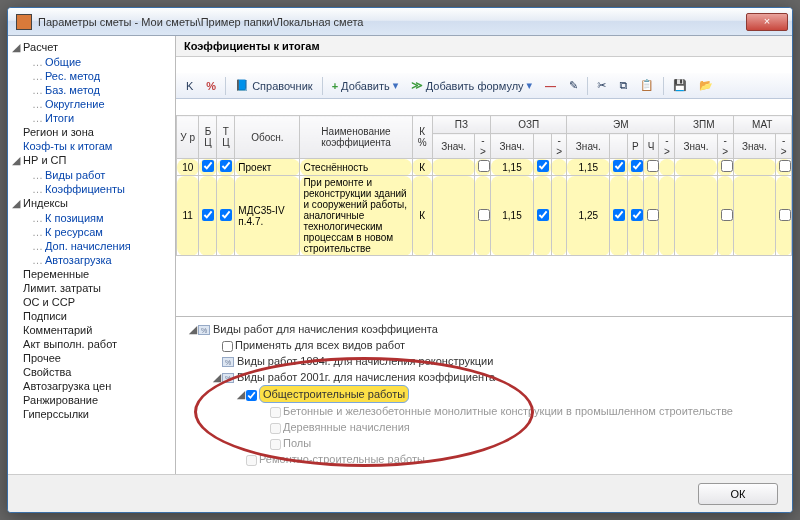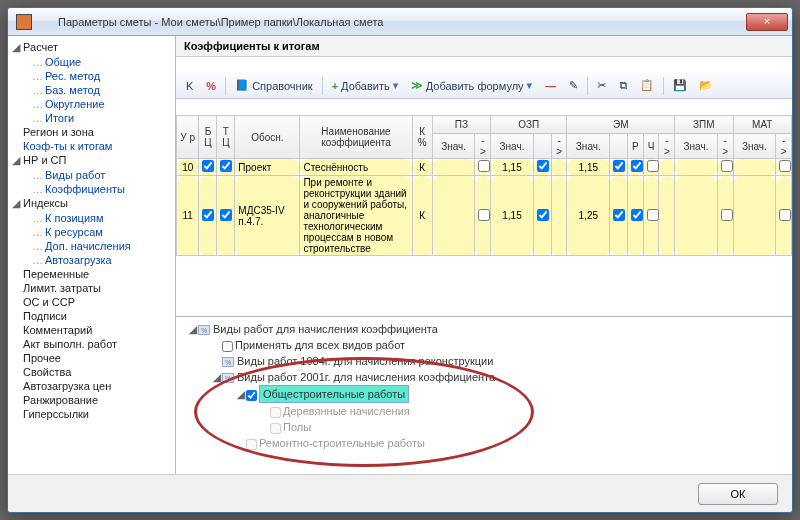--- a/index.html
+++ b/index.html
@@ -1,20 +1,20 @@
 <!DOCTYPE html>
 <html><head>
 <meta charset="utf-8">
 <style>
 * { box-sizing: border-box; margin: 0; padding: 0; font-family: Tahoma, Arial, sans-serif; font-size: 11px; }
 body { background: #666; display: flex; justify-content: center; align-items: center; width: 800px; height: 520px; }
 .window { width: 786px; height: 506px; background: #f0f0f0; border: 1px solid #3a6ea5; border-radius: 4px; box-shadow: 0 4px 20px rgba(0,0,0,0.4); display: flex; flex-direction: column; overflow: hidden; }
 .titlebar { height: 28px; background: linear-gradient(#fdfefe, #e6ecf5 45%, #d2deef 50%, #dce7f5); display: flex; align-items: center; padding: 0 4px 0 8px; border-bottom: 1px solid #9aa7b8; }
 .titlebar-icon { width: 16px; height: 16px; background: #d97a3a; border: 1px solid #444; margin-right: 6px; }
-.titlebar-text { flex: 1; color: #333; margin-left: 20px; }
+.titlebar-text { flex: 1; color: #333; }
 .close-btn { width: 42px; height: 18px; background: linear-gradient(#e9a39d, #c8483e); border: 1px solid #8d3a33; border-radius: 2px; color: #fff; text-align: center; line-height: 15px; font-size: 11px; cursor: pointer; }
 .content { flex: 1; display: flex; background: #fff; overflow: hidden; }
 .sidebar { width: 168px; border-right: 1px solid #bbb; overflow-y: auto; padding: 4px 2px; background: #fff; }
 .tree-item { padding: 1px 2px; white-space: nowrap; color: #222; cursor: pointer; }
 .tree-item.lvl0 { padding-left: 2px; }
 .tree-item.lvl1 { padding-left: 22px; color: #0645ad; }
 .tree-item.selected { color: #0645ad; font-weight: 400; }
 .caret { display: inline-block; width: 8px; color: #666; }
 .dots::before { content: "…"; color: #999; margin-right: 2px; }
 .main { flex: 1; display: flex; flex-direction: column; overflow: hidden; gap: 16px; }
@@ -30,21 +30,21 @@
 .grid td { background: #fff; border-radius: 8px; }
 .grid tr.highlight td { background: #fff9b8; }
 .grid td.txt { text-align: left; }
 .chk { width: 12px; height: 12px; }
 .lower { height: 158px; border-top: 1px solid #bbb; background: #fff; overflow: auto; position: relative; padding: 4px 8px; }
 .lower-tree-item { padding: 0 2px; white-space: nowrap; color: #333; line-height: 16px; }
 .lt-l0 { padding-left: 4px; }
 .lt-l1 { padding-left: 28px; }
 .lt-l2 { padding-left: 52px; }
 .lt-l3 { padding-left: 76px; }
-.lower-tree-item.sel { background: #5eead4; border: 1px solid #7aa7e0; border-radius: 0; display: inline-block; }
+.lower-tree-item.sel { background: #fde047; border: 1px solid #7aa7e0; border-radius: 6px; display: inline-block; }
 .lt-caret { color: #666; display: inline-block; width: 10px; text-align: center; }
 .lt-chk { width: 11px; height: 11px; vertical-align: middle; margin-right: 2px; }
 .lt-icon { width: 12px; height: 10px; background: #dde6f2; border: 1px solid #96a9c6; display: inline-block; vertical-align: middle; margin-right: 3px; font-size: 7px; line-height: 9px; text-align: center; color: #6b7a96; }
 .ellipse { position: absolute; top: 40px; left: 18px; width: 340px; height: 110px; border: 3px solid #b03030; border-radius: 50%; pointer-events: none; }
 .footer { height: 38px; border-top: 1px solid #ccc; background: #f0f0f0; display: flex; justify-content: flex-end; align-items: center; padding: 0 14px; }
 .ok-btn { width: 80px; height: 22px; background: linear-gradient(#fdfdfe, #e6e6e9); border: 1px solid #999; border-radius: 3px; cursor: pointer; }
 .ico-green { color: #3a9a3a; font-weight: bold; }
 .ico-red { color: #c04040; font-weight: bold; }
 .ico-blue { color: #4070c0; }
 .disabled { color: #999; }
@@ -232,20 +232,21 @@
             </tbody>
         </table>
       </div>
       <div class="lower">
         <div id="lower-tree">
             <div class="lower-tree-item lt-l0"><span class="lt-caret">◢</span><span class="lt-icon">%</span><span>Виды работ для начисления коэффициента</span></div>
             <div class="lower-tree-item lt-l1"><span class="lt-caret"></span><input type="checkbox" class="lt-chk" style=""><span>Применять для всех видов работ</span></div>
             <div class="lower-tree-item lt-l1"><span class="lt-caret"></span><span class="lt-icon">%</span><span>Виды работ 1984г. для начисления реконструкции</span></div>
             <div class="lower-tree-item lt-l1"><span class="lt-caret">◢</span><span class="lt-icon">%</span><span>Виды работ 2001г. для начисления коэффициента</span></div>
             <div class="lower-tree-item lt-l2"><span class="lt-caret">◢</span><input type="checkbox" class="lt-chk" checked="" style=""><span class="lower-tree-item sel" style="padding: 0px 3px;">Общестроительные работы</span></div>
+            <div class="lower-tree-item lt-l3 disabled"><span class="lt-caret"></span><input type="checkbox" class="lt-chk" disabled="" style=""><span>Бетонные и железобетонные монолитные конструкции в промышленном строительстве</span></div>
             <div class="lower-tree-item lt-l3 disabled"><span class="lt-caret"></span><input type="checkbox" class="lt-chk" disabled="" style=""><span>Деревянные начисления</span></div>
             <div class="lower-tree-item lt-l3 disabled"><span class="lt-caret"></span><input type="checkbox" class="lt-chk" disabled="" style=""><span>Полы</span></div>
             <div class="lower-tree-item lt-l2 disabled"><span class="lt-caret"></span><input type="checkbox" class="lt-chk" disabled="" style=""><span>Ремонтно-строительные работы</span></div>
           </div>
         <div class="ellipse"></div>
       </div>
     </div>
   </div>
   <div class="footer">
     <button class="ok-btn">ОК</button>

